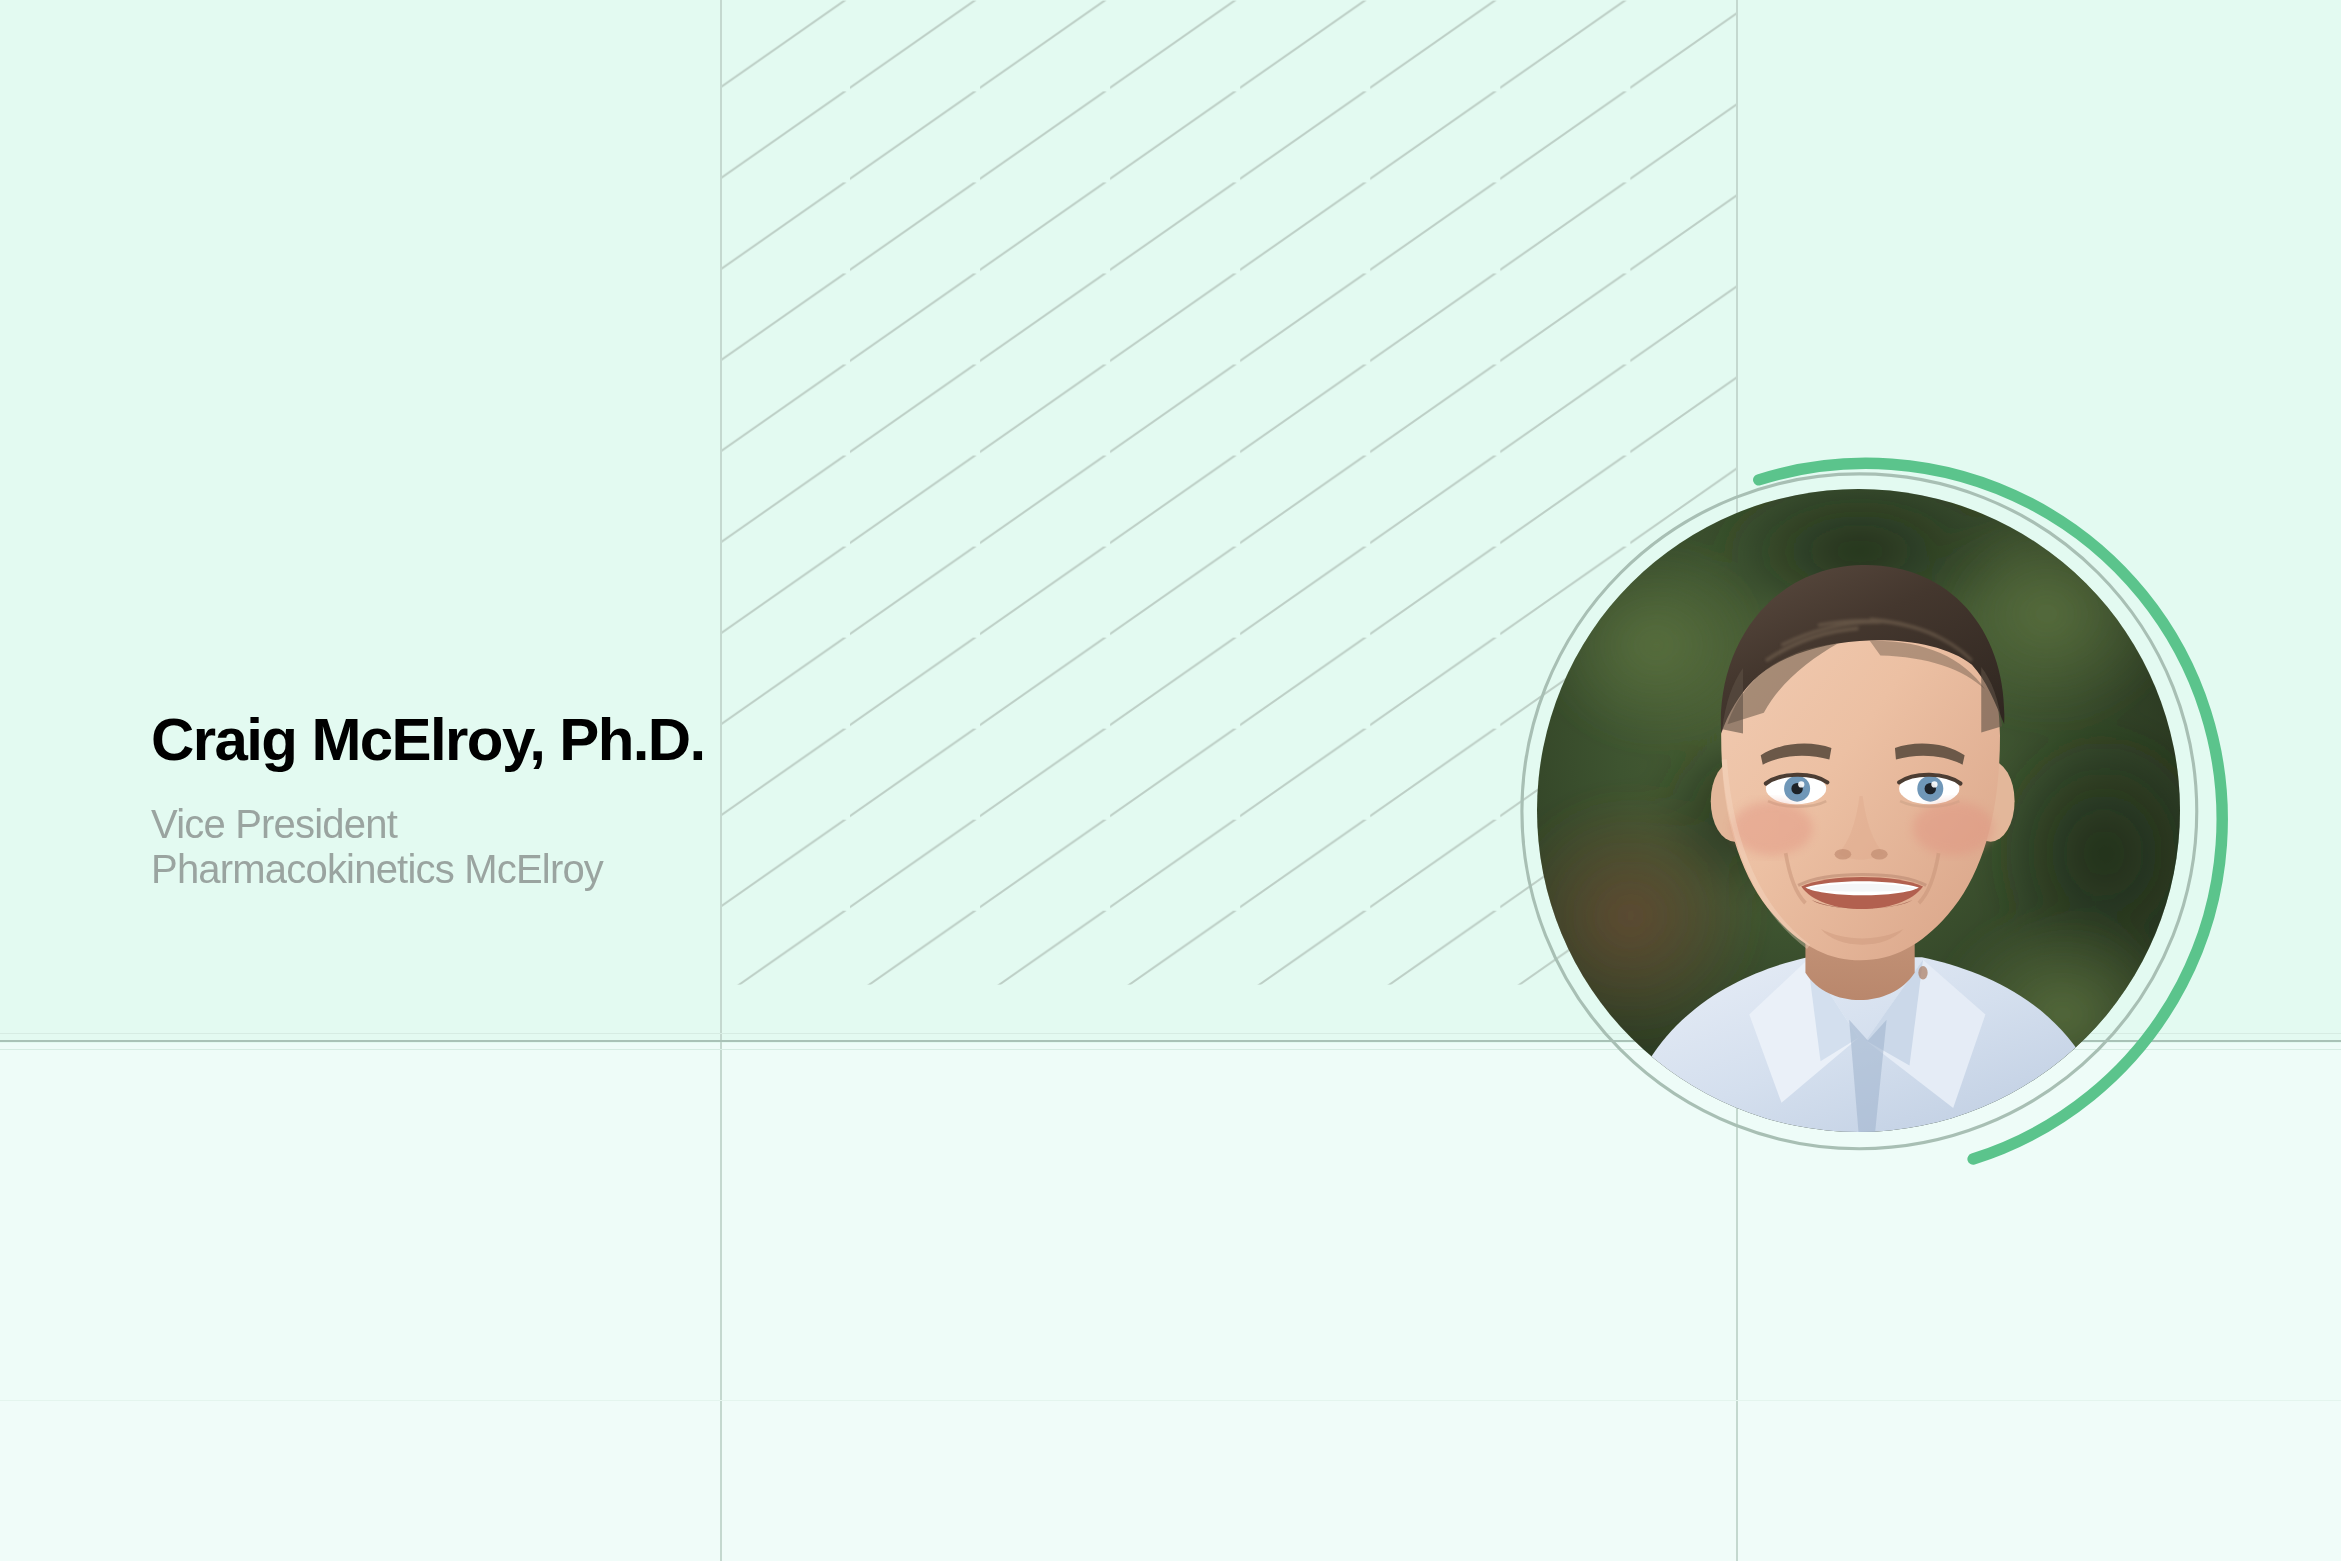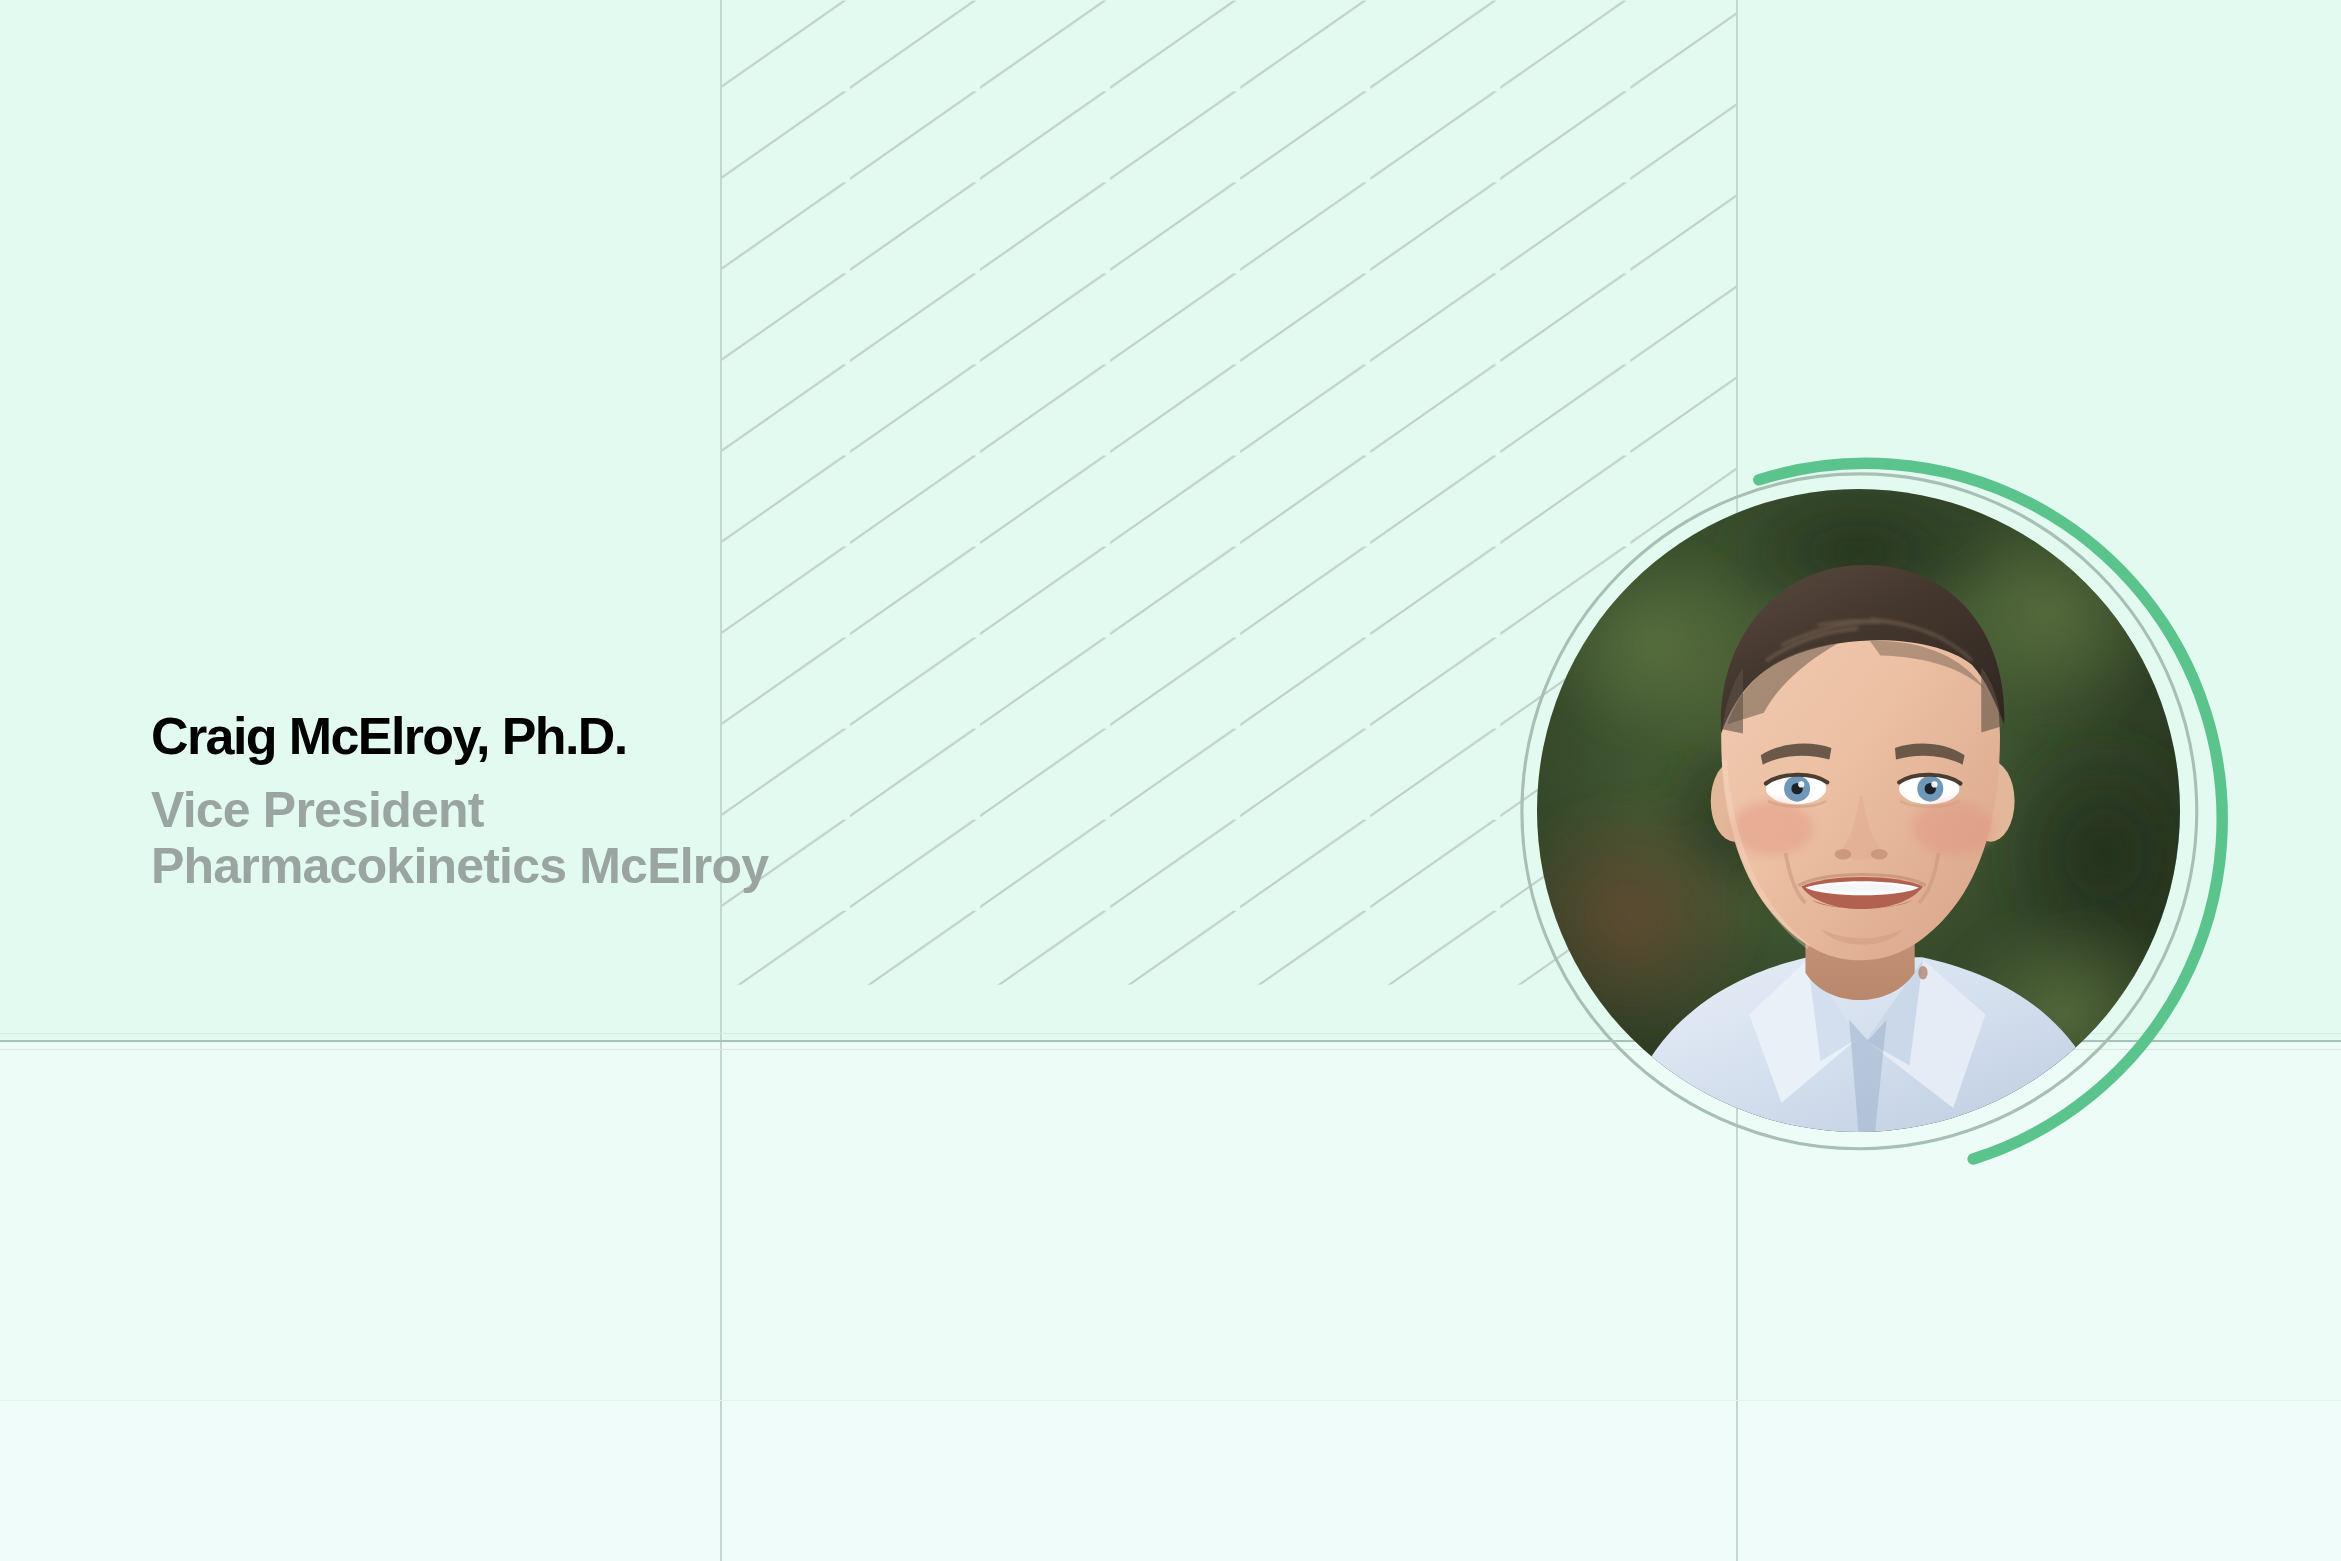--- a/index.html
+++ b/index.html
@@ -80,31 +80,31 @@
   .text-block {
     position: absolute;
     left: 151px;
     top: 710px;
     width: 1353px;
   }
   .name {
     margin: 0;
     font-family: "Liberation Sans", sans-serif;
     font-weight: 700;
-    font-size: 52px;
+    font-size: 60px;
     line-height: 1.0;
     letter-spacing: -1.6px;
     color: #000000;
     white-space: nowrap;
   }
   .role {
-    margin: 20px 0 0 0;
+    margin: 32px 0 0 0;
     font-family: "Liberation Sans", sans-serif;
-    font-weight: 700;
-    font-size: 50px;
+    font-weight: 400;
+    font-size: 40px;
     line-height: 1.12;
     letter-spacing: -0.8px;
     color: #9aa4a0;
     white-space: nowrap;
   }
   .role .role-line { display: block; }
 
   
   .avatar-wrap {
     position: absolute;

